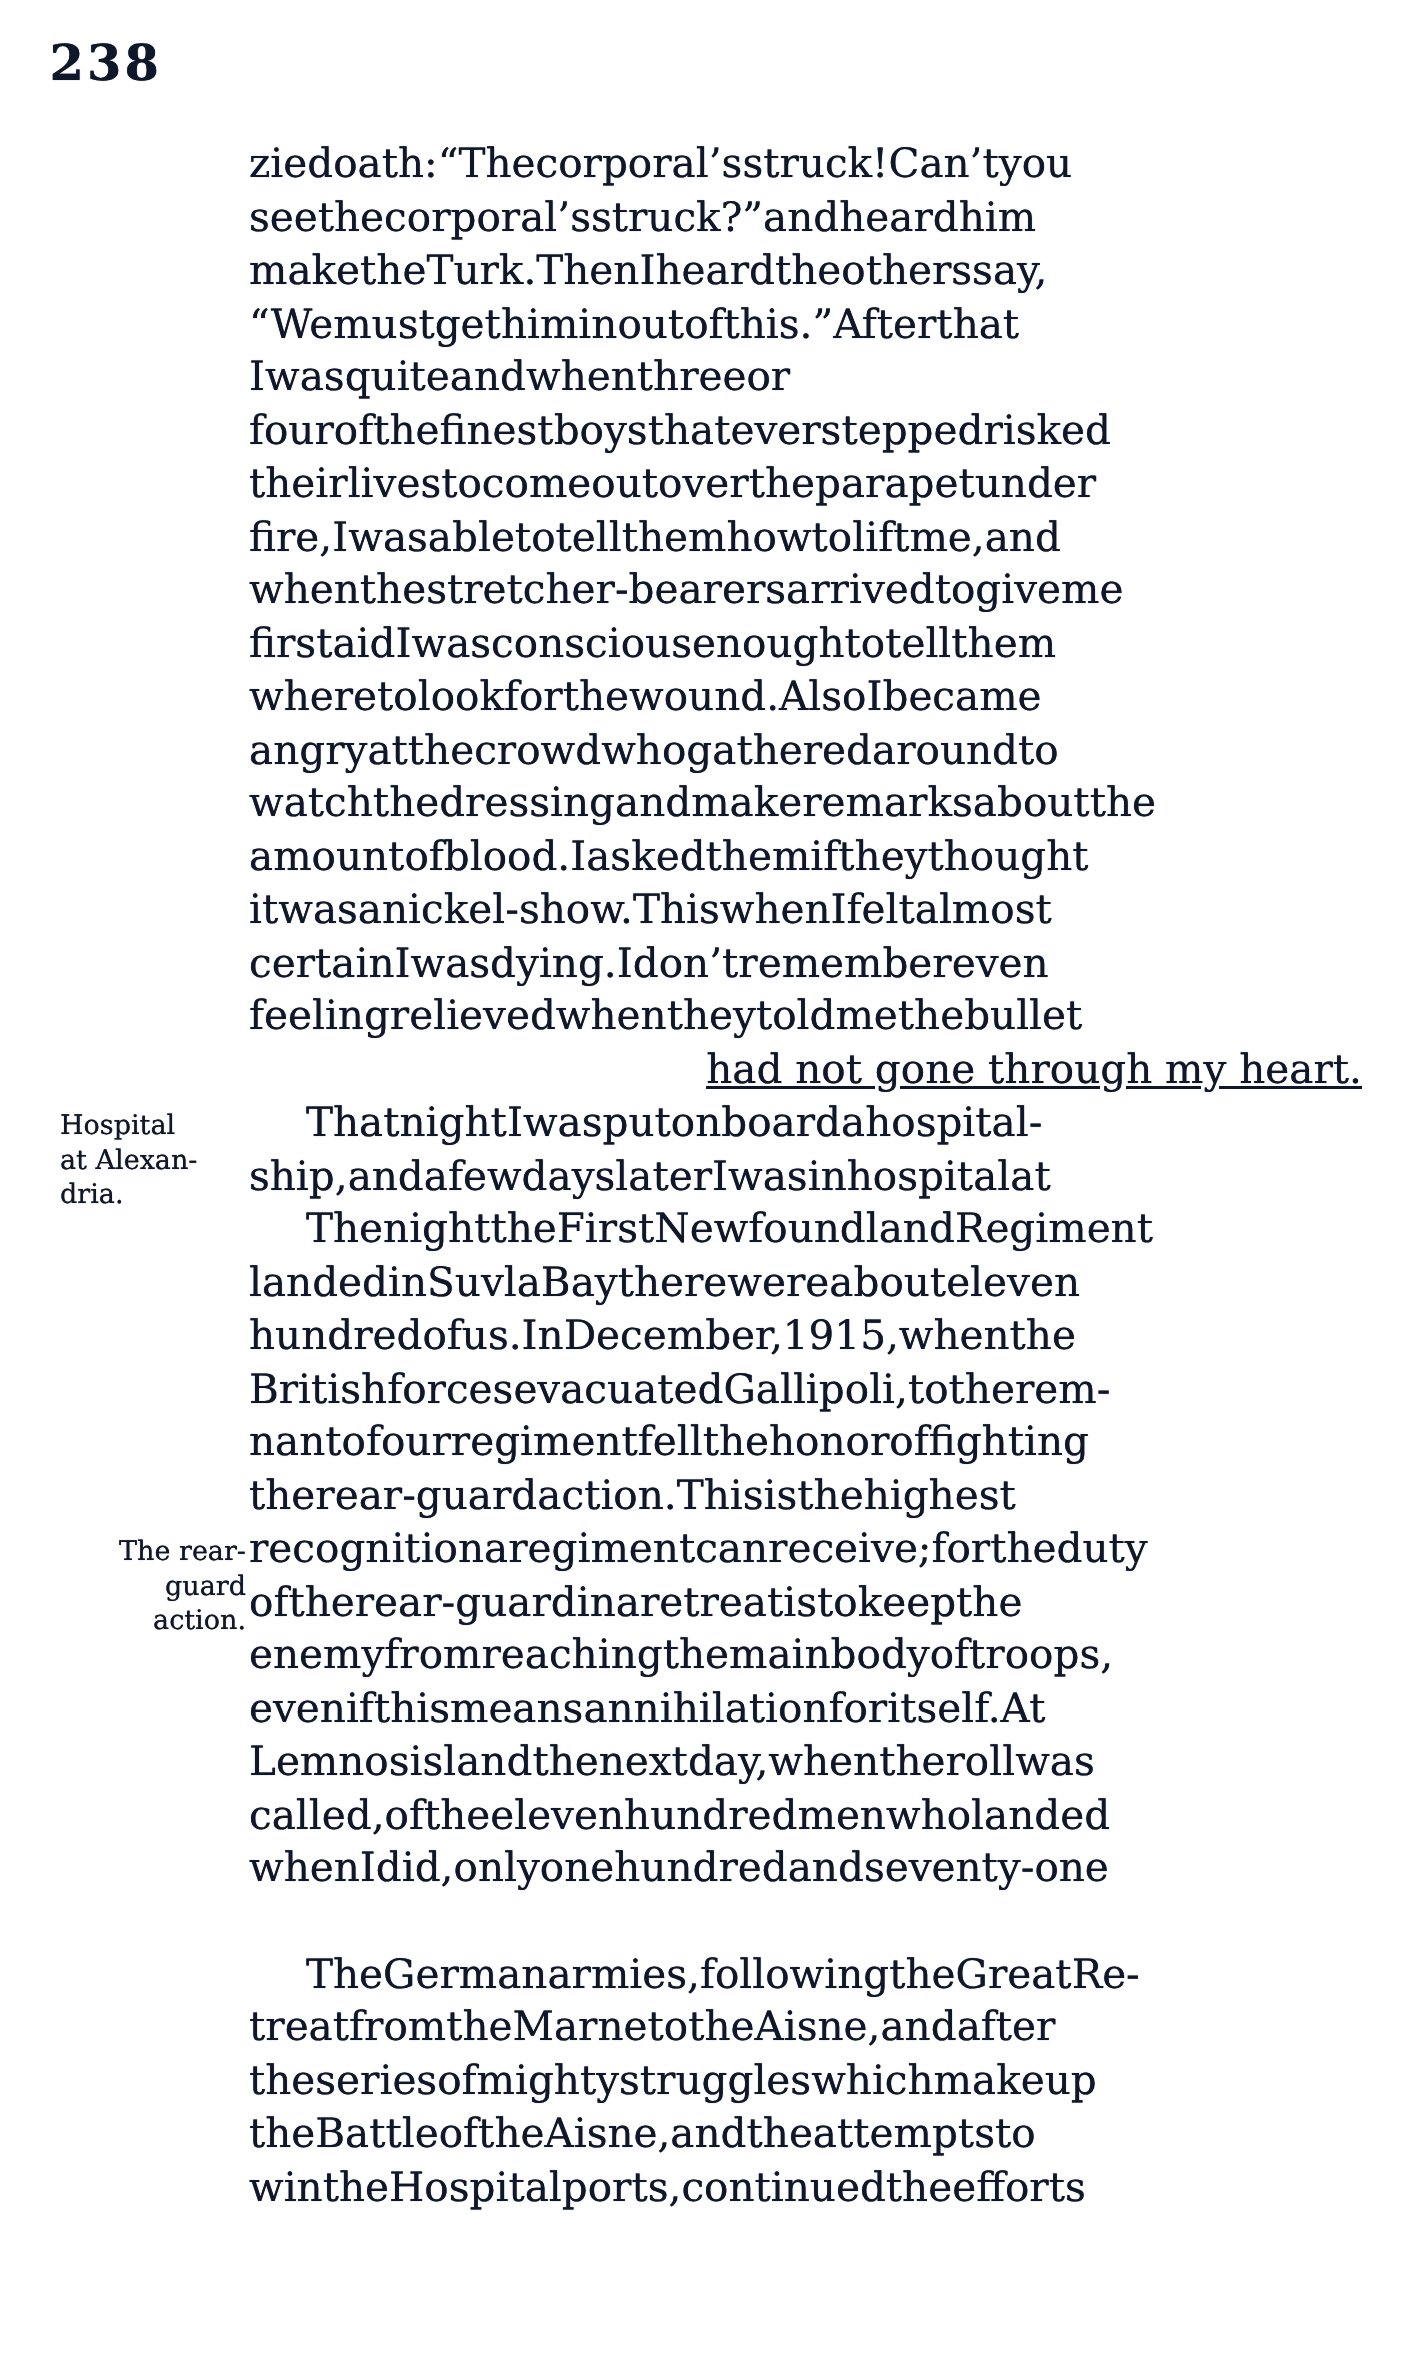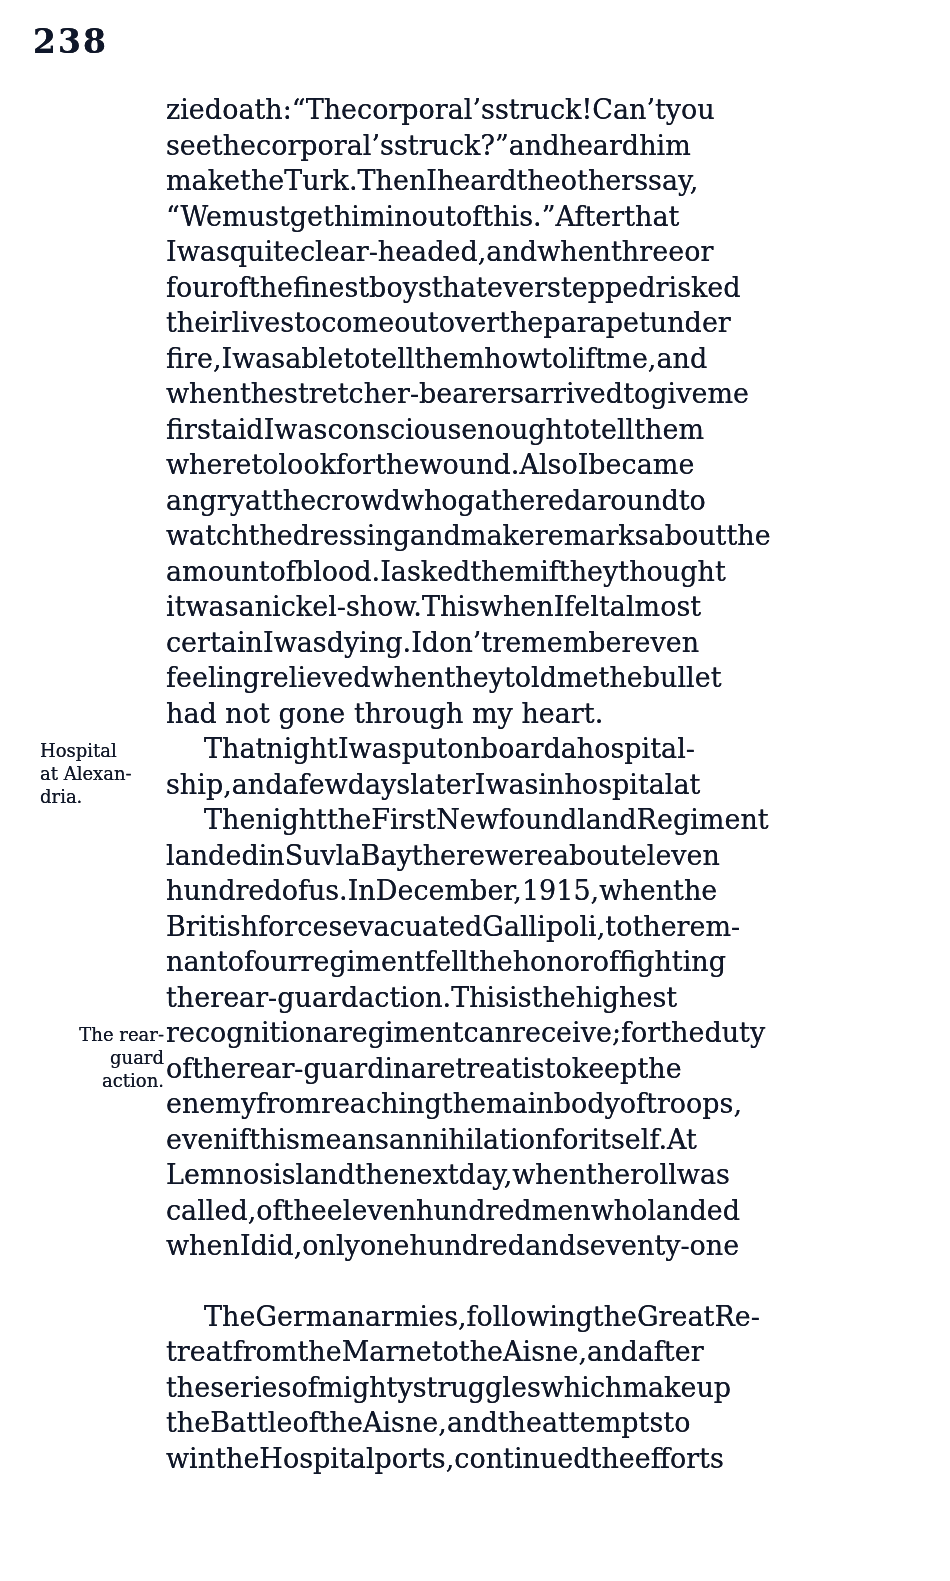--- a/index.html
+++ b/index.html
@@ -19,21 +19,21 @@
   .body-col{
     position:absolute;left:166px;top:92px;width:742px;
   }
   .line{
     box-sizing:border-box;height:35.5px;line-height:35.5px;
     font-size:27px;white-space:nowrap;
   }
   .jline{display:flex;justify-content:flex-start;}
   .indent{padding-left:38px;}
   .sbreak{margin-top:35px;}
-  .endline{text-align:left;}
+  .endline{text-align:right;text-decoration:underline;}
   .note{
     position:absolute;left:40px;width:124px;
     font-size:18px;line-height:23px;font-weight:500;
   }
 </style>
 </head>
 <body>
 
 <div class="page">
   <div class="pagenum">238</div>
@@ -88,21 +88,20 @@
         <span>out</span>
         <span>of</span>
         <span>this.”</span>
         <span>After</span>
         <span>that</span>
       </div>
       <div class="line jline">
         <span>I</span>
         <span>was</span>
         <span>quite</span>
-        <span>clear-headed,</span>
         <span>and</span>
         <span>when</span>
         <span>three</span>
         <span>or</span>
       </div>
       <div class="line jline">
         <span>four</span>
         <span>of</span>
         <span>the</span>
         <span>finest</span>

